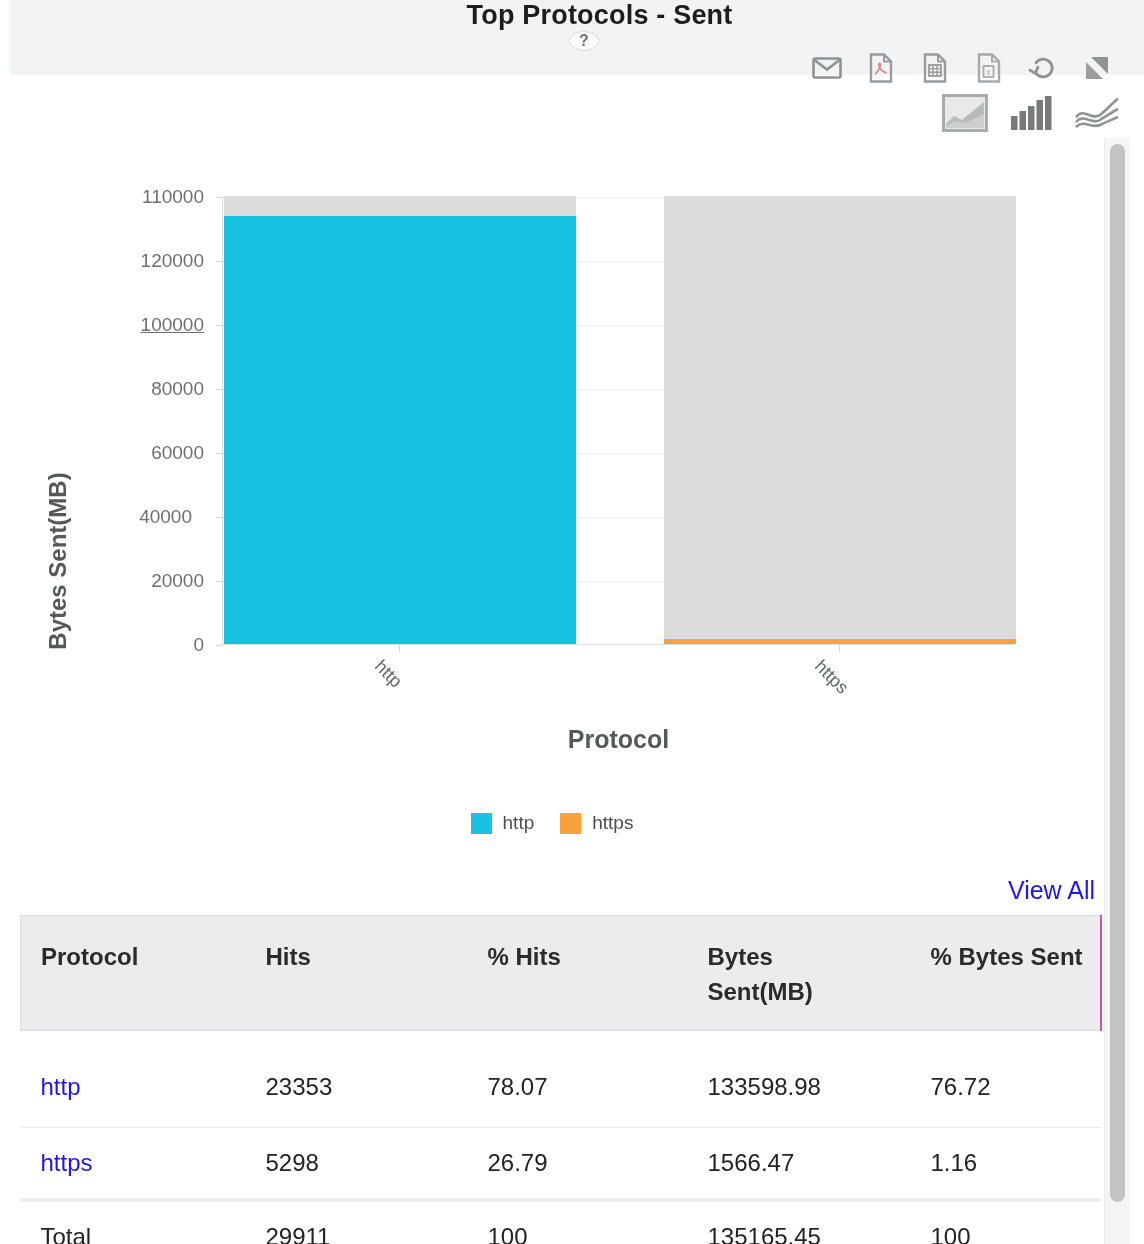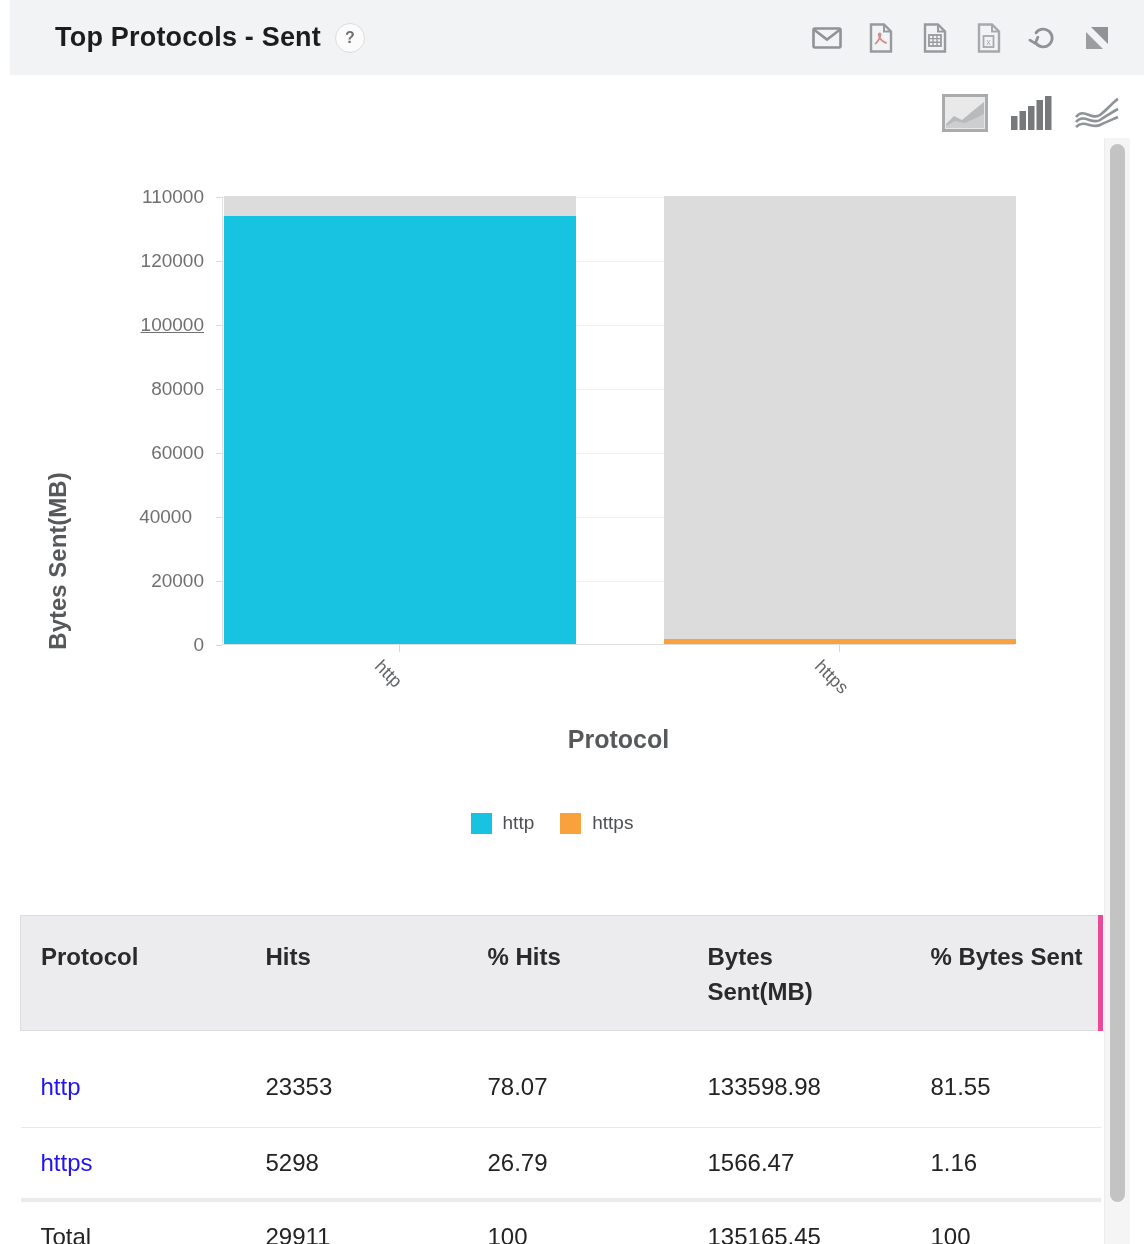--- a/index.html
+++ b/index.html
@@ -2,21 +2,21 @@
 <html><head>
 <meta charset="utf-8">
 <style>
   * { margin:0; padding:0; box-sizing:border-box; }
   html,body { width:1144px; height:1244px; overflow:hidden; background:#fff;
     font-family:"Liberation Sans", sans-serif; }
   .page { position:relative; width:1144px; height:1244px; background:#fff; }
 
   
   .widget-header { position:absolute; left:10px; top:0; width:1134px; height:75px;
-    background:#f2f3f5; display:flex; align-items:center; }
+    background:#f2f3f5; display:flex; align-items:center;flex-direction:column; }
   .widget-title { font-size:27px; font-weight:bold; color:#1d1d1f; margin-left:45px; letter-spacing:0.2px; }
   .help-btn { margin-left:14px; width:30px; height:30px; border-radius:50%;
     border:1px solid #ddddde; background:#fbfbfc; color:#6f7072; font-size:16px; font-weight:bold;
     display:flex; align-items:center; justify-content:center; cursor:pointer; }
   .hdr-tools { margin-left:auto; margin-right:32px; display:flex; align-items:center; gap:24px; }
   .tool-btn { width:30px; height:34px; display:flex; align-items:center; justify-content:center; cursor:pointer; }
 
   
   .chart-switcher { position:absolute; top:94px; right:24px; display:flex; align-items:center; gap:20px; }
   .switch-btn { cursor:pointer; display:flex; align-items:center; justify-content:center; }
@@ -53,21 +53,21 @@
 
   
   .view-all { position:absolute; left:0; top:876px; width:1095px; text-align:right; }
   .view-all a { color:#2014f0; font-size:25px; text-decoration:none; cursor:pointer; }
   .data-table-wrap { position:absolute; left:20px; top:915px; width:1080px; }
   table.data-table { width:100%; border-collapse:collapse; table-layout:fixed; }
   .data-table thead th { background:#ececee; border:1px solid #dddddf; border-right:none; border-left:none;
     text-align:left; vertical-align:top; padding:24px 60px 20px 20px;
     font-size:24px; font-weight:bold; color:#2a2a2c; line-height:1.45; }
   .data-table thead th:first-child { border-left:1px solid #dddddf; padding-left:20px; }
-  .data-table thead th:last-child { border-right:5px solid #ec4899; padding-right:0; }
+  .data-table thead th:last-child { border-right:2px solid #ec4899; padding-right:0; }
   .data-table thead { height:112px; }
   .data-table td { font-size:24px; color:#232325; padding:21px 10px 21px 20px;
     border-bottom:1px solid #e9e9ea; }
   .data-table tbody tr:first-child td { padding-top:42px; padding-bottom:26px; }
   .data-table tbody tr.total-row td { border-top:4px solid #ececee; border-bottom:none; font-size:24px; }
   .data-table td.proto-link { color:#2014f0; cursor:pointer; }
   .data-table col.c1 { width:225px; } .data-table col.c2 { width:222px; }
   .data-table col.c3 { width:220px; } .data-table col.c4 { width:223px; }
   .data-table col.c5 { width:190px; }
 
@@ -205,20 +205,23 @@
           <span class="legend-chip" style="background: rgb(24, 195, 226);"></span>
           <span class="legend-label">http</span>
         </div>
         <div class="legend-item">
           <span class="legend-chip" style="background: rgb(249, 161, 60);"></span>
           <span class="legend-label">https</span>
         </div>
       </div>
   </div>
 
+  <div class="view-all">
+    <a>View All</a>
+  </div>
 
   <div class="data-table-wrap">
     <table class="data-table">
       <colgroup>
           <col class="c1">
           <col class="c2">
           <col class="c3">
           <col class="c4">
           <col class="c5">
         </colgroup>
@@ -230,21 +233,21 @@
             <th>Bytes Sent(MB)</th>
             <th>% Bytes Sent</th>
           </tr>
         </thead>
       <tbody id="tbody">
           <tr>
             <td class="proto-link">http</td>
             <td>23353</td>
             <td>78.07</td>
             <td>133598.98</td>
-            <td>81.55</td>
+            <td>76.72</td>
           </tr>
           <tr>
             <td class="proto-link">https</td>
             <td>5298</td>
             <td>26.79</td>
             <td>1566.47</td>
             <td>1.16</td>
           </tr>
           <tr class="total-row">
             <td>Total</td>

